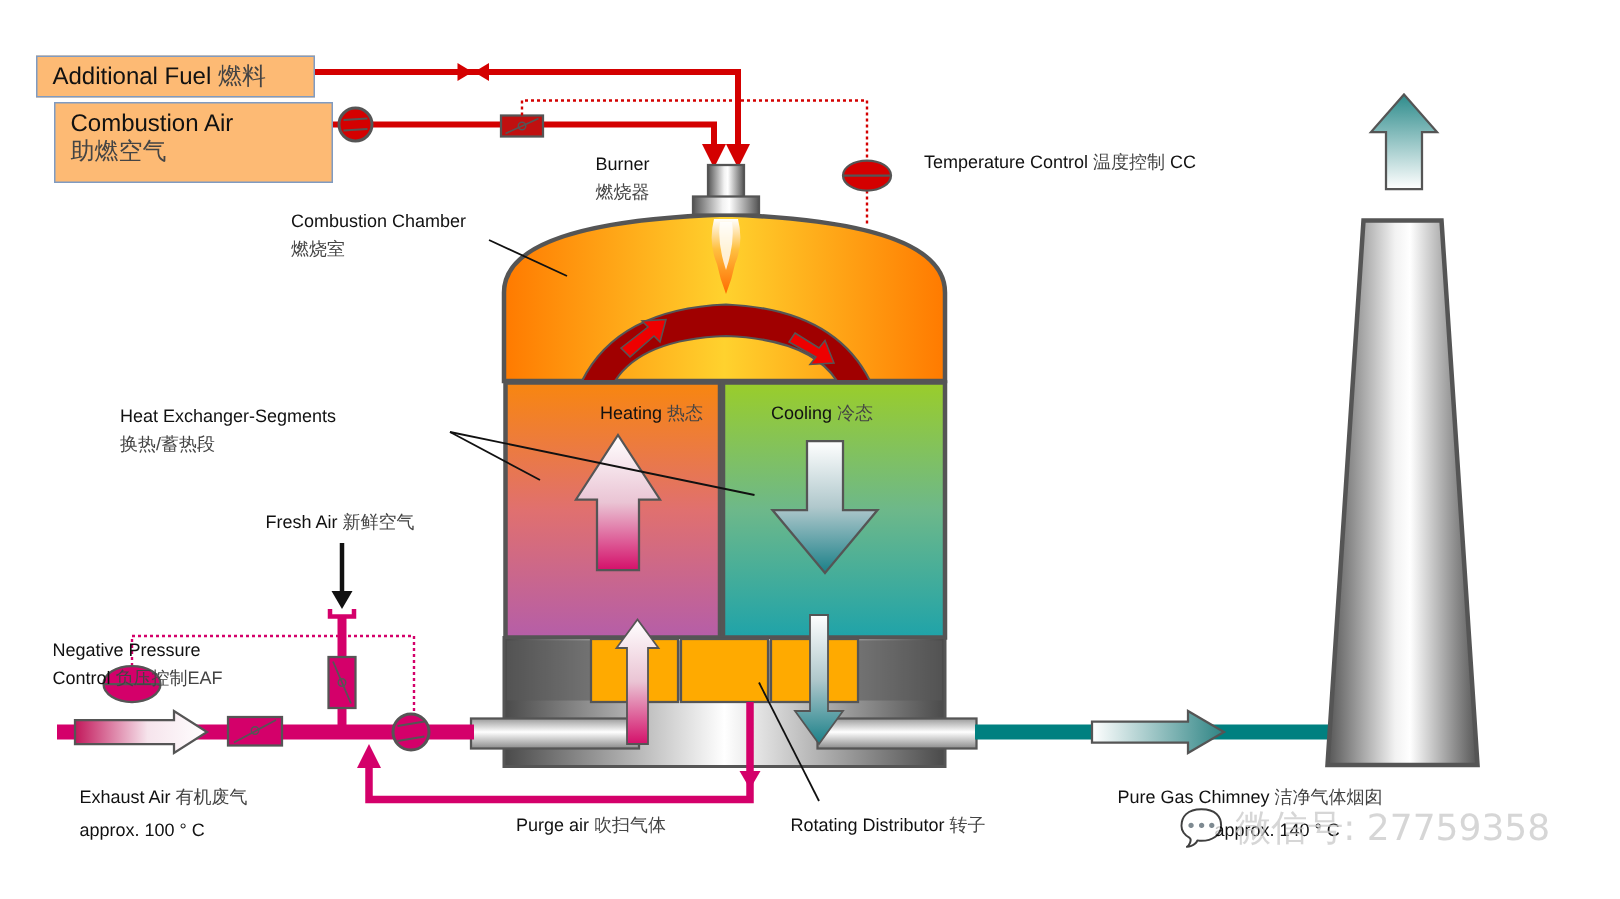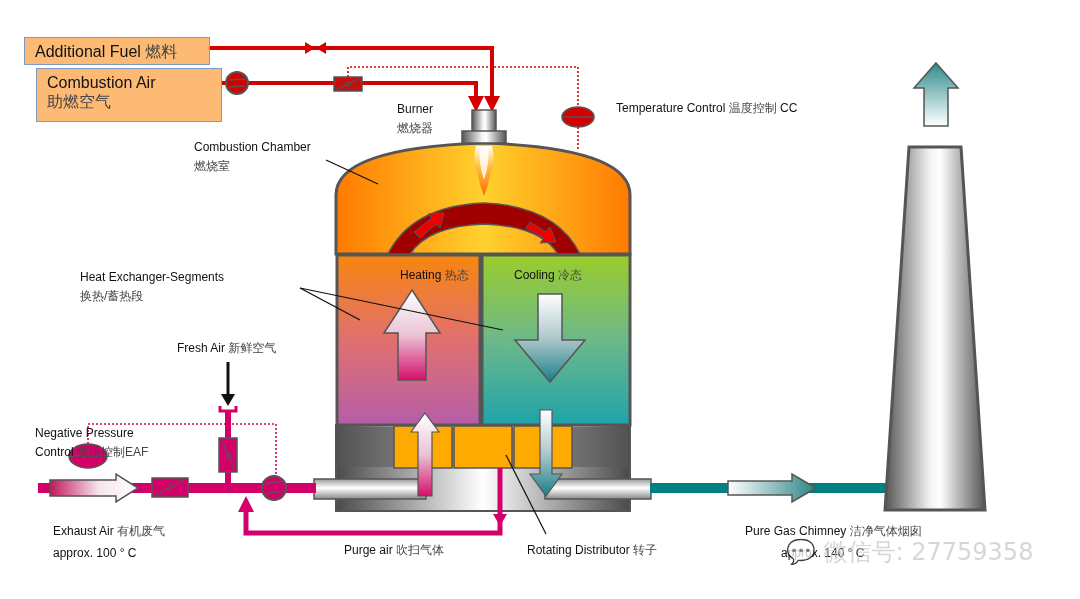--- a/index.html
+++ b/index.html
@@ -243,21 +243,21 @@
   <div>approx. 100 ° C</div>
 </div>
 <div class="lbl" style="left:344px;top:541px;">
   <span>Purge air</span>
   <span class="cn">吹扫气体</span>
 </div>
 <div class="lbl" style="left:527px;top:541px;">
   <span>Rotating Distributor</span>
   <span class="cn">转子</span>
 </div>
-<div class="lbl" style="left:745px;top:520px;line-height:22px;">
+<div class="lbl" style="left:745px;top:520px;line-height:22px;text-align:center;">
   <div><span>Pure Gas Chimney</span>
        <span class="cn">洁净气体烟囱</span></div>
   <div style="padding-left:36px;">approx. 140 ° C</div>
 </div>
 
 <div class="watermark" style="left:786px;top:536px;">
   <span>💬</span>
   <span>微信号: 27759358</span>
 </div>
 </div>

